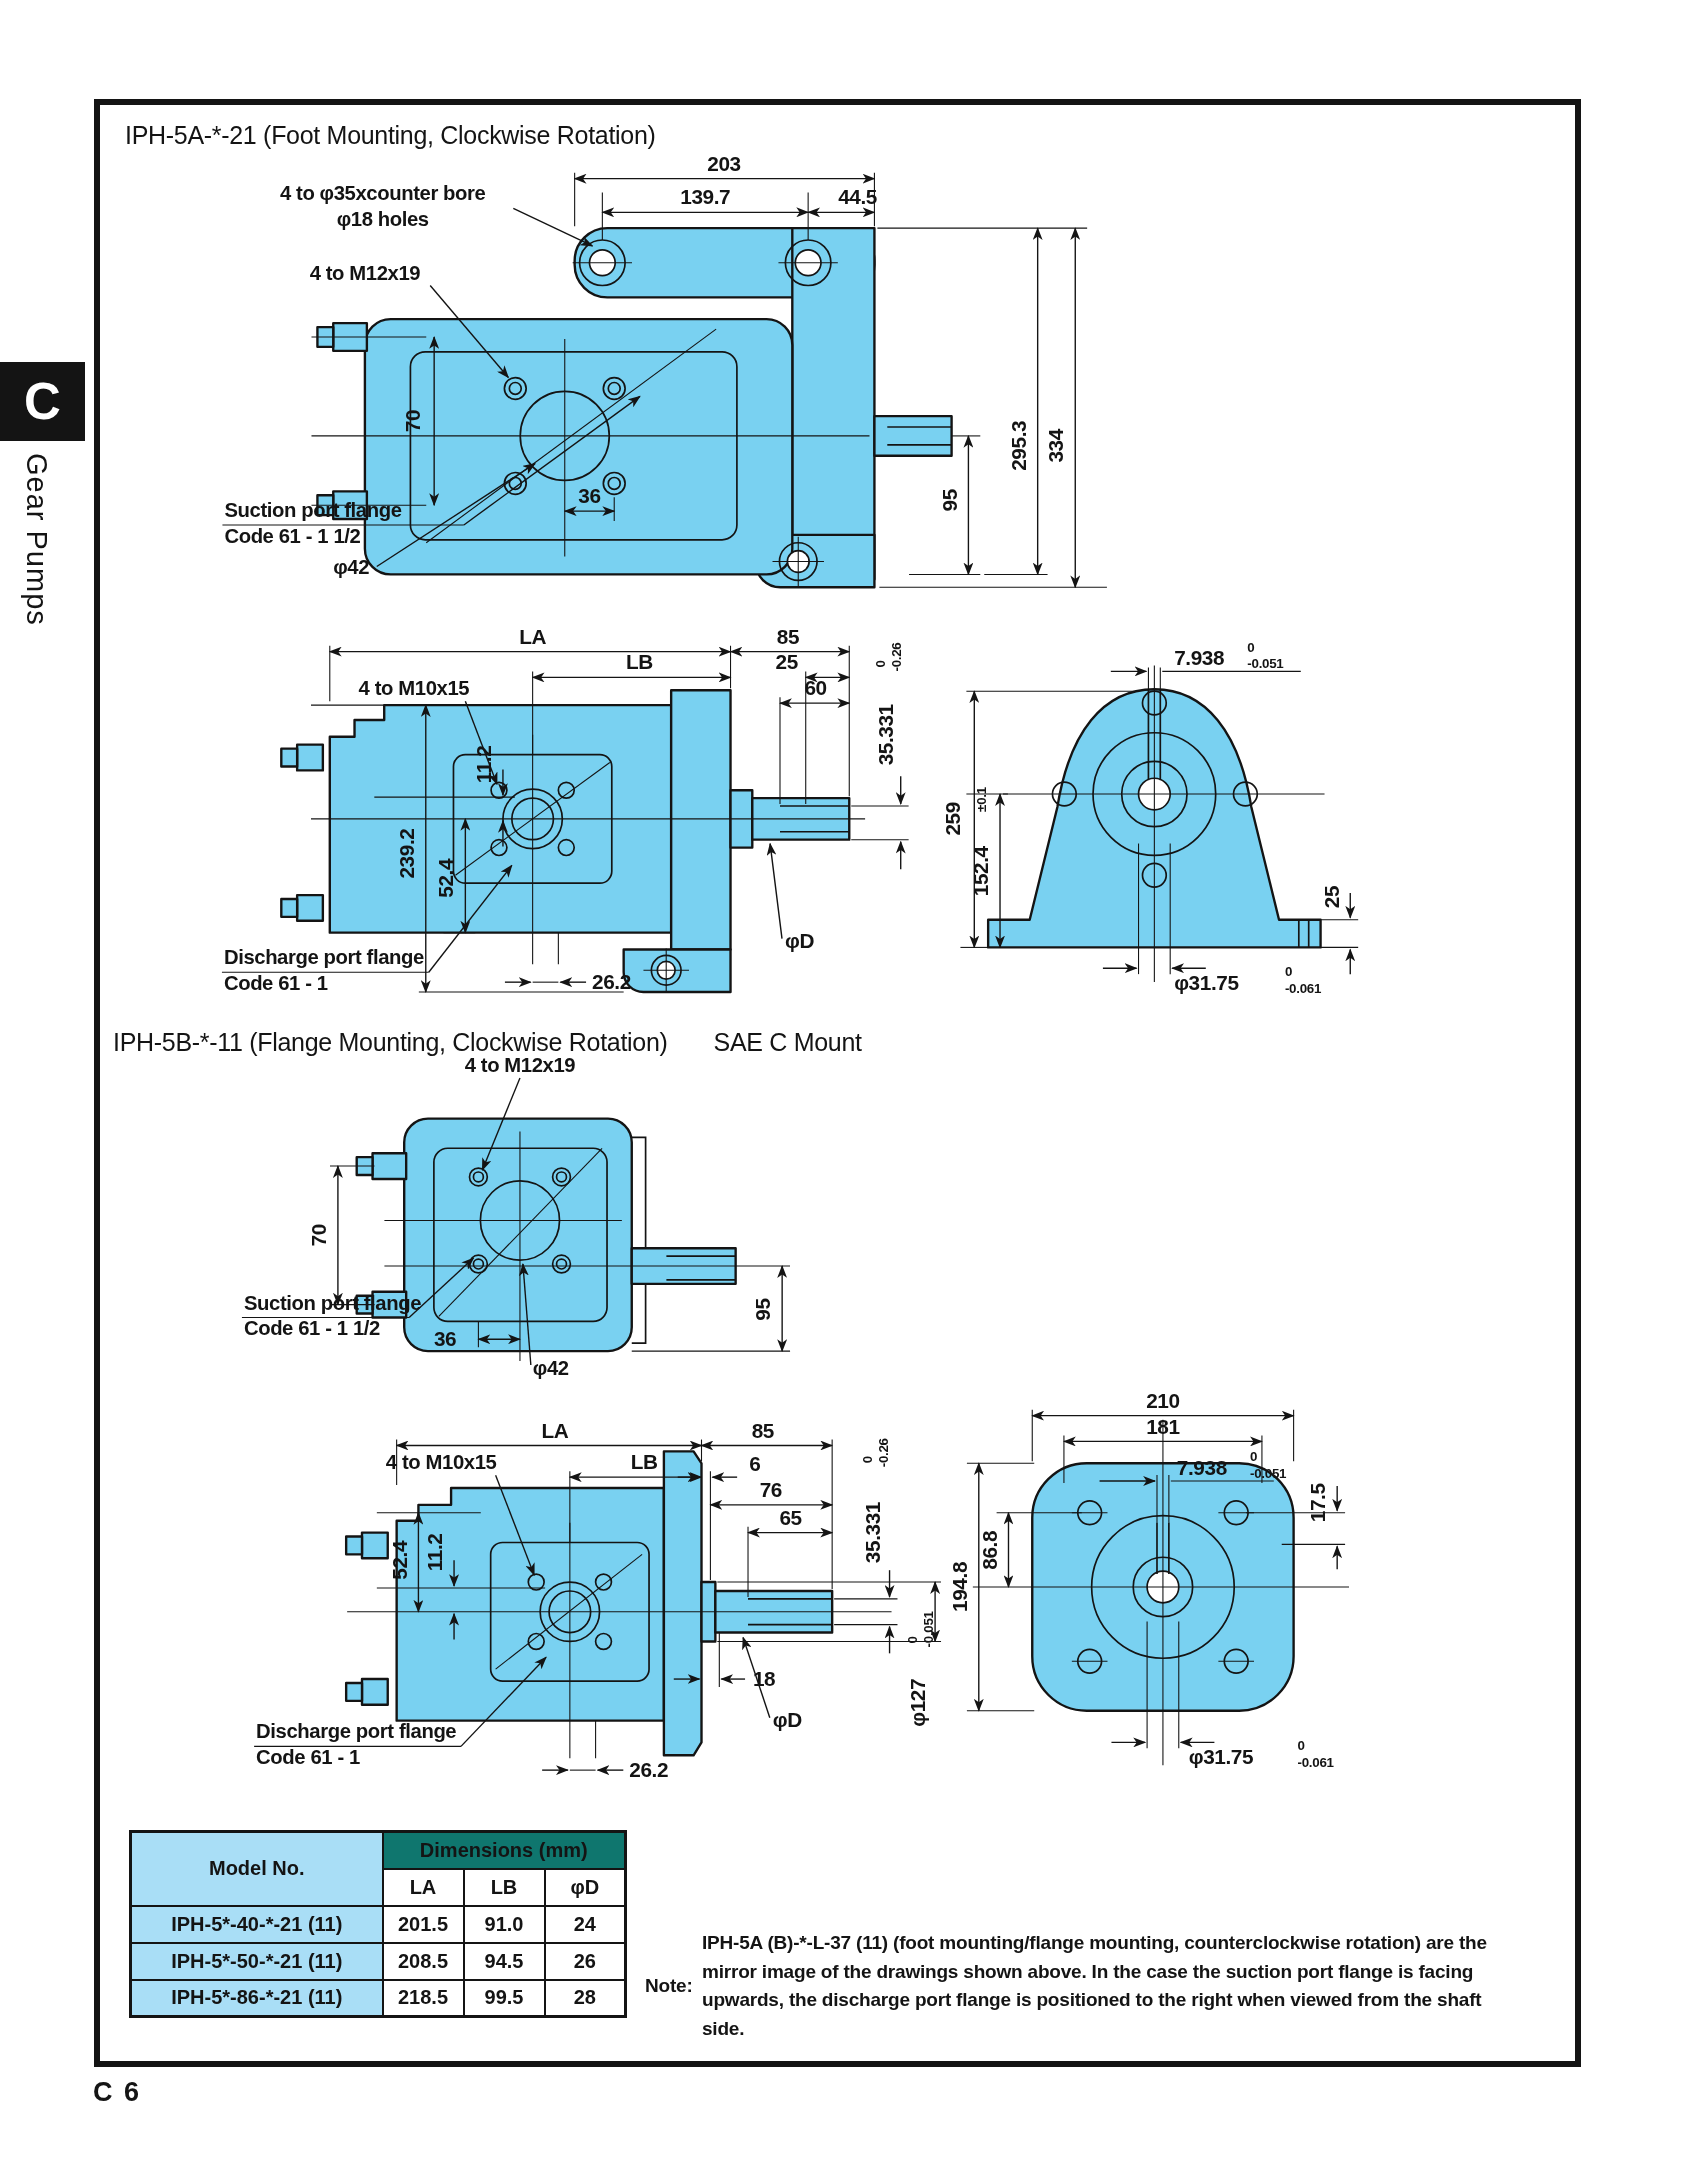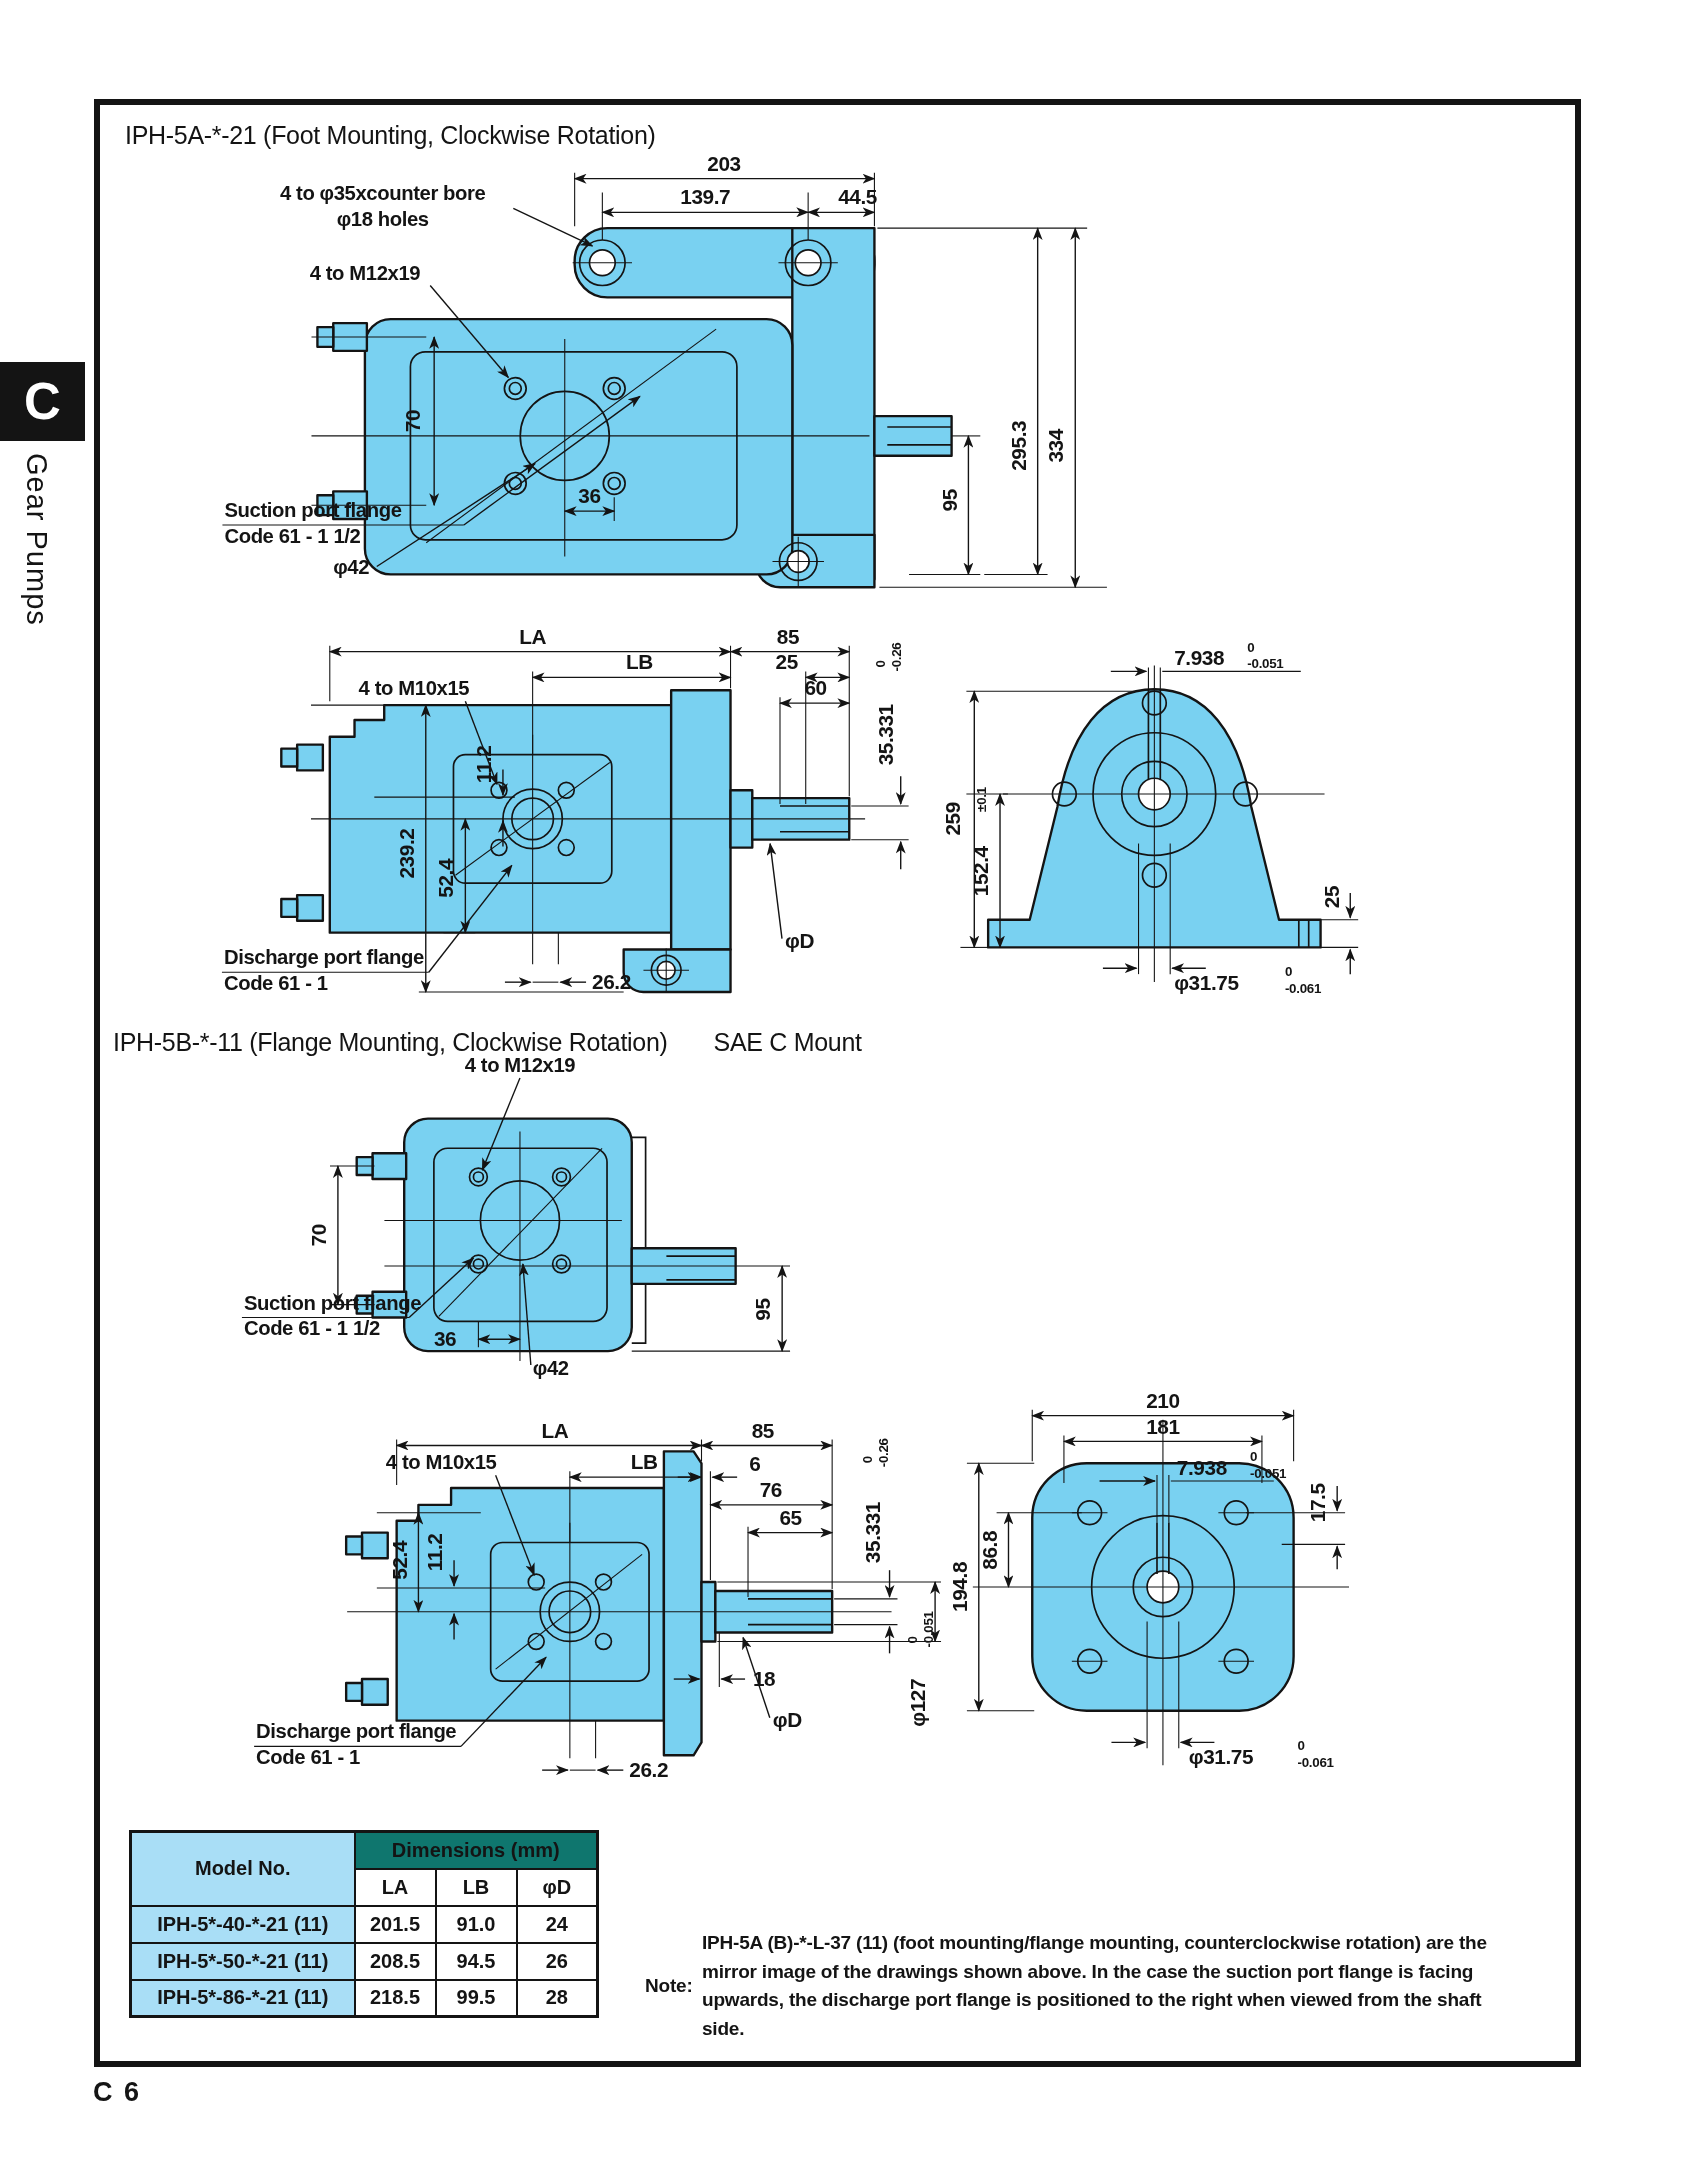--- a/index.html
+++ b/index.html
@@ -29,21 +29,21 @@
   .wh  { fill:#ffffff; stroke:#141414; stroke-width:1.7; }
   .in  { fill:none; stroke:#141414; stroke-width:1.7; }
   .xln { stroke:#141414; stroke-width:1.1; fill:none; }
   .dln { stroke:#141414; stroke-width:1.4; fill:none; }
   
   #dim-table { left:129px; top:1830px; }
   table { border-collapse:collapse; border:3px solid #141414; }
   td { border:2.4px solid #141414; text-align:center; font-weight:bold; font-size:20px;
        height:37px; padding:0 6px; }
   td.hd { background:#0f766e; }
-  td.mod { background:#A9DEF6; width:224px; }
+  td.mod { background:#A9DEF6; width:252px; }
   td.val { background:#ffffff; width:81px; }
   
   #note { left:645px; top:1929px; width:871px; display:flex; font-size:19px;
           font-weight:bold; line-height:1.5; letter-spacing:-0.2px;align-items:center; }
   #note .nlab { flex:0 0 57px; }
 </style>
 </head>
 <body>
 
 <div class="abs" id="frame"></div>

